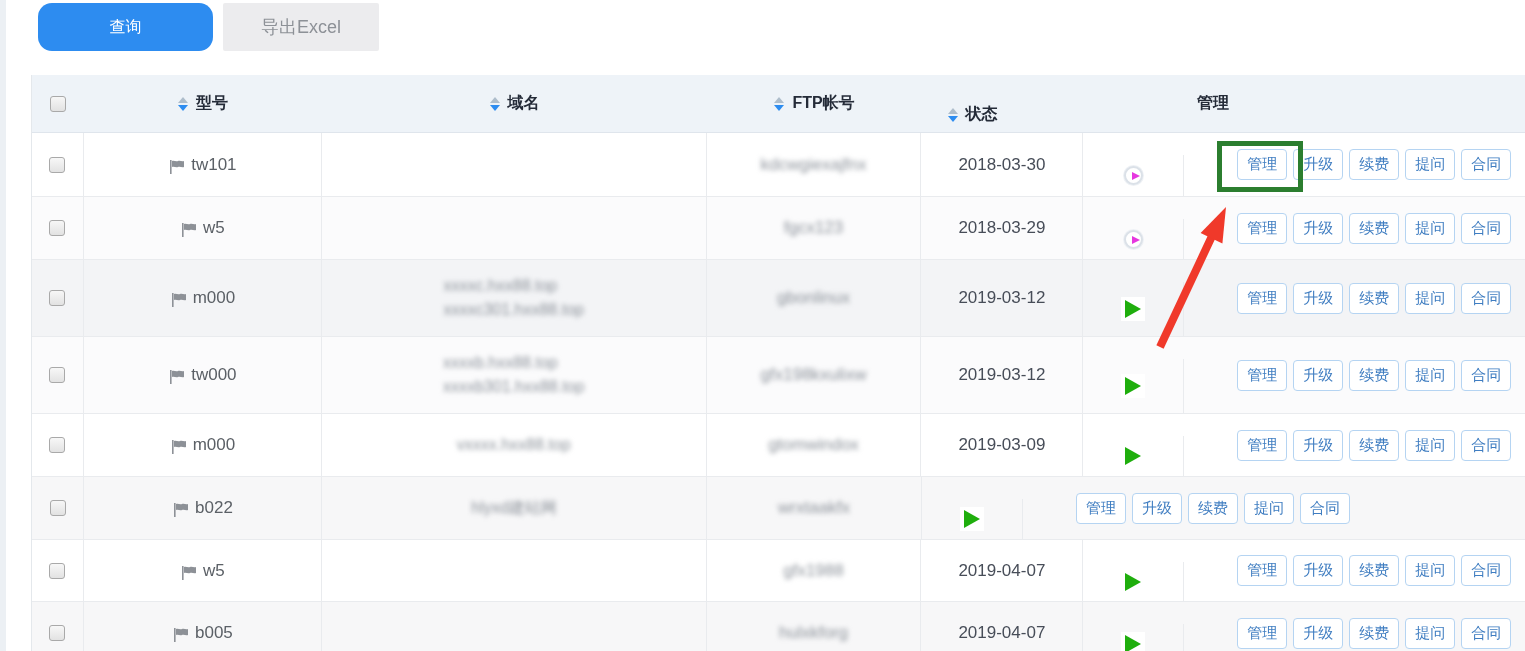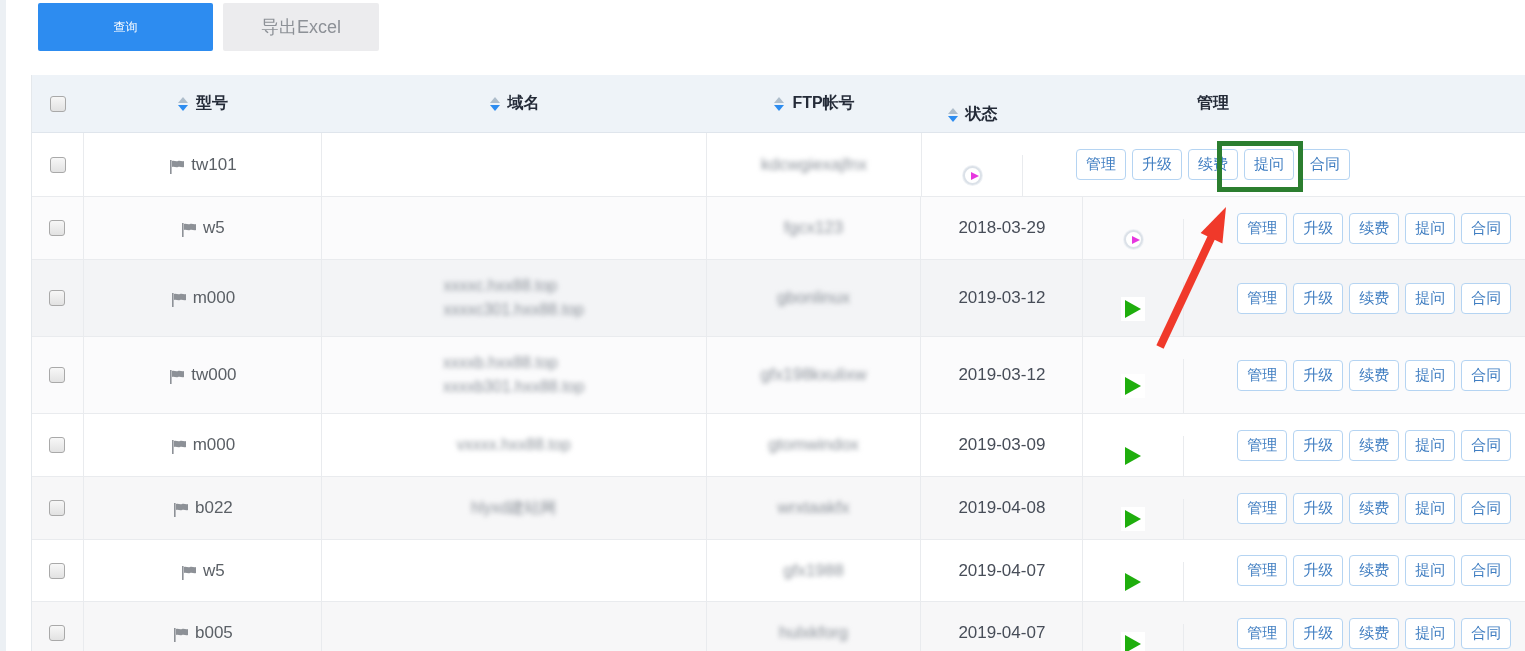--- a/index.html
+++ b/index.html
@@ -6,21 +6,21 @@
   html,body { width:1525px; height:651px; overflow:hidden; background:#fff;
     font-family:"Liberation Sans","DejaVu Sans",sans-serif; }
   #stage { position:relative; width:1525px; height:651px; background:#fff; }
 
   
   .edge-strip { position:absolute; left:0; top:0; width:6px; height:651px; background:#ecf0f4; }
 
   
   .toolbar { position:absolute; left:38px; top:3px; display:flex; gap:10px; }
   .btn-primary { width:175px; height:48px; background:#2d8cf0; color:#fff; border:none;
-    font-size:12px; border-radius:2px; cursor:pointer; font-family:inherit; }
+    font-size:16px; border-radius:14px; cursor:pointer; font-family:inherit; }
   .btn-plain { width:156px; height:48px; background:#ececee; color:#8d9197; border:none;
     font-size:18px; border-radius:2px; cursor:pointer; font-family:inherit; }
 
   
   .table { position:absolute; left:31px; top:75px; width:1533px; border-left:1px solid #e4e8ec; }
   .tr { display:flex; width:100%; }
   .thead { height:58px; background:#eef3f8; border-bottom:1px solid #dfe5ec; }
   .th, .td { display:flex; align-items:center; justify-content:center; }
   .th { font-size:16px; font-weight:bold; color:#242b38; gap:8px; }
   .td { border-right:1px solid #e9ebee; font-size:17px; color:#51565e; }
@@ -139,20 +139,23 @@
                   <rect x="2" y="1" width="1.6" height="14" fill="#8d9197"></rect>
                   <path d="M4 2 C6 1,8 3,10 2 C12 1,14 3,16 2 L16 8 C14 9,12 7,10 8 C8 9,6 7,4 8 Z" fill="#8d9197"></path>
                 </svg></span>
               <span>tw101</span>
             </span>
           </div>
           <div class="td col-domain"></div>
           <div class="td col-ftp">
             <span class="blurred">kdcwgiexajfnx</span>
           </div>
+          <div class="td col-date">
+            <span class="date-txt">2018-03-30</span>
+          </div>
           <div class="td col-status">
             <span class="st-paused">
               <i></i>
             </span>
           </div>
           <div class="td col-manage last">
             <div class="actions">
               <button class="act-btn">管理</button>
               <button class="act-btn">升级</button>
               <button class="act-btn">续费</button>
@@ -328,23 +331,20 @@
               <span>b022</span>
             </span>
           </div>
           <div class="td col-domain">
             <div class="domain-lines blurred">
               <div>hlyxd建站网</div>
             </div>
           </div>
           <div class="td col-ftp">
             <span class="blurred">wrxtaakfx</span>
-          </div>
-          <div class="td col-date">
-            <span class="date-txt">2019-04-08</span>
           </div>
           <div class="td col-status">
             <span class="st-run">
               <i></i>
             </span>
           </div>
           <div class="td col-manage last">
             <div class="actions">
               <button class="act-btn">管理</button>
               <button class="act-btn">升级</button>

